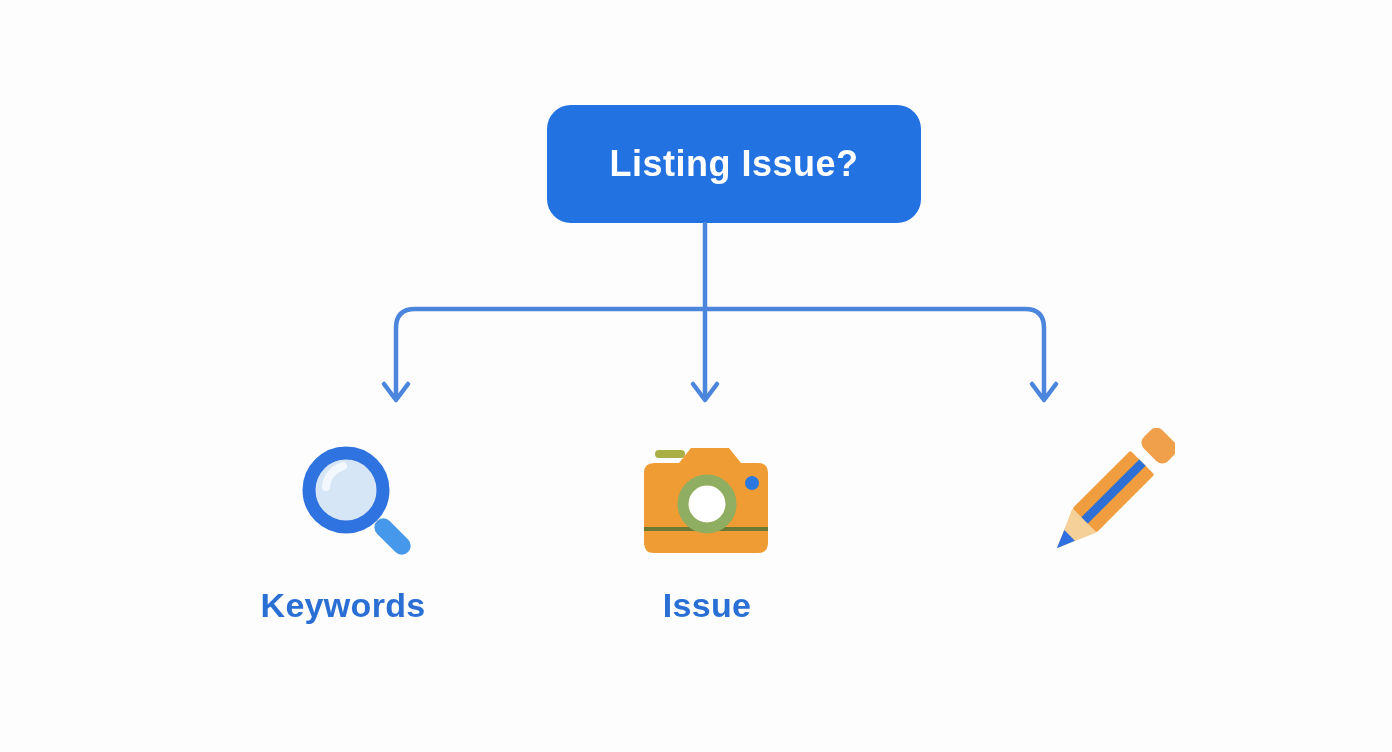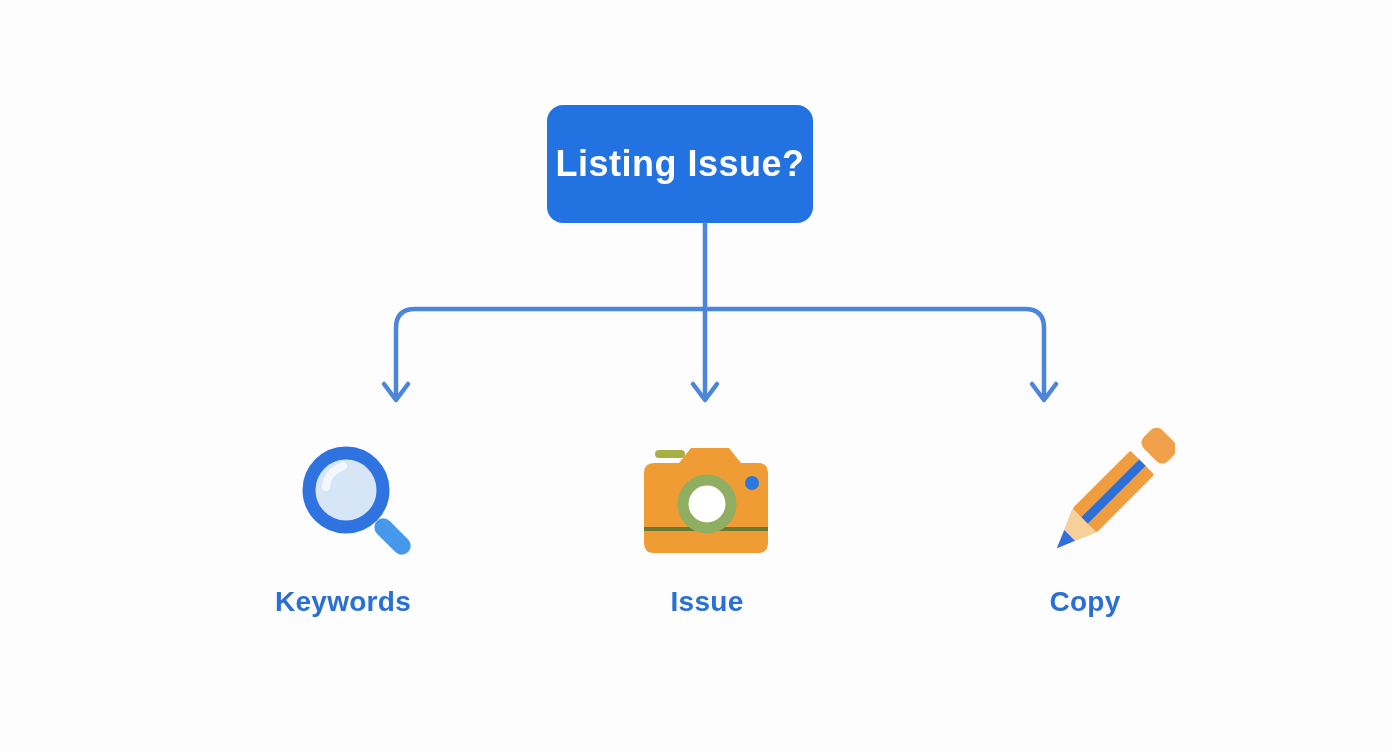--- a/index.html
+++ b/index.html
@@ -11,24 +11,24 @@
     position: relative;
     width: 1392px;
     height: 752px;
     background: #fdfdfd;
     overflow: hidden;
   }
   .root-node {
     position: absolute;
     left: 547px;
     top: 105px;
-    width: 266px;
+    width: 374px;
     height: 118px;
     background: #2272e2;
-    border-radius: 16px;
+    border-radius: 24px;
     display: flex;
     align-items: center;
     justify-content: center;
   }
   .root-node span {
     color: #fefefe;
     font-size: 36px;
     font-weight: 600;
     letter-spacing: 0.5px;
   }
@@ -52,21 +52,21 @@
   }
   .mag-ring { stroke-width: 13px; }
   .cam-ring { stroke-width: 11px; }
   .mag-highlight { fill: none; stroke-width: 8px; stroke-linecap: round; }
   .white-fill { fill: #ffffff; }
   .branch-label {
     position: absolute;
     top: 586px;
     width: 220px;
     text-align: center;
-    font-size: 28px;
+    font-size: 34px;
     font-weight: 700;
     color: #2a6fd4;
     letter-spacing: 0.3px;
   }
   #label-keywords { left: 233px; }
   #label-images   { left: 597px; }
   #label-copy     { left: 975px; }
 </style>
 </head>
 <body>
@@ -107,15 +107,14 @@
       <rect x="-17" y="-97" width="34" height="26" rx="8" fill="#f0a04a"></rect>
       <rect x="-17" y="-60" width="34" height="82" rx="2" fill="#ef9d3f"></rect>
       <rect x="-4.5" y="-60" width="9" height="82" fill="#2e6fd6"></rect>
       <polygon points="-17,22 17,22 0,61" fill="#f5d098"></polygon>
       <polygon points="-7.5,43 7.5,43 0,61" fill="#2f6fe0"></polygon>
     </g>
   </svg>
 
   <div class="branch-label" id="label-keywords">Keywords</div>
   <div class="branch-label" id="label-images">Issue</div>
-  <div class="branch-label" id="label-copy">Copy</div>
 
 </div>
 
 </body></html>

